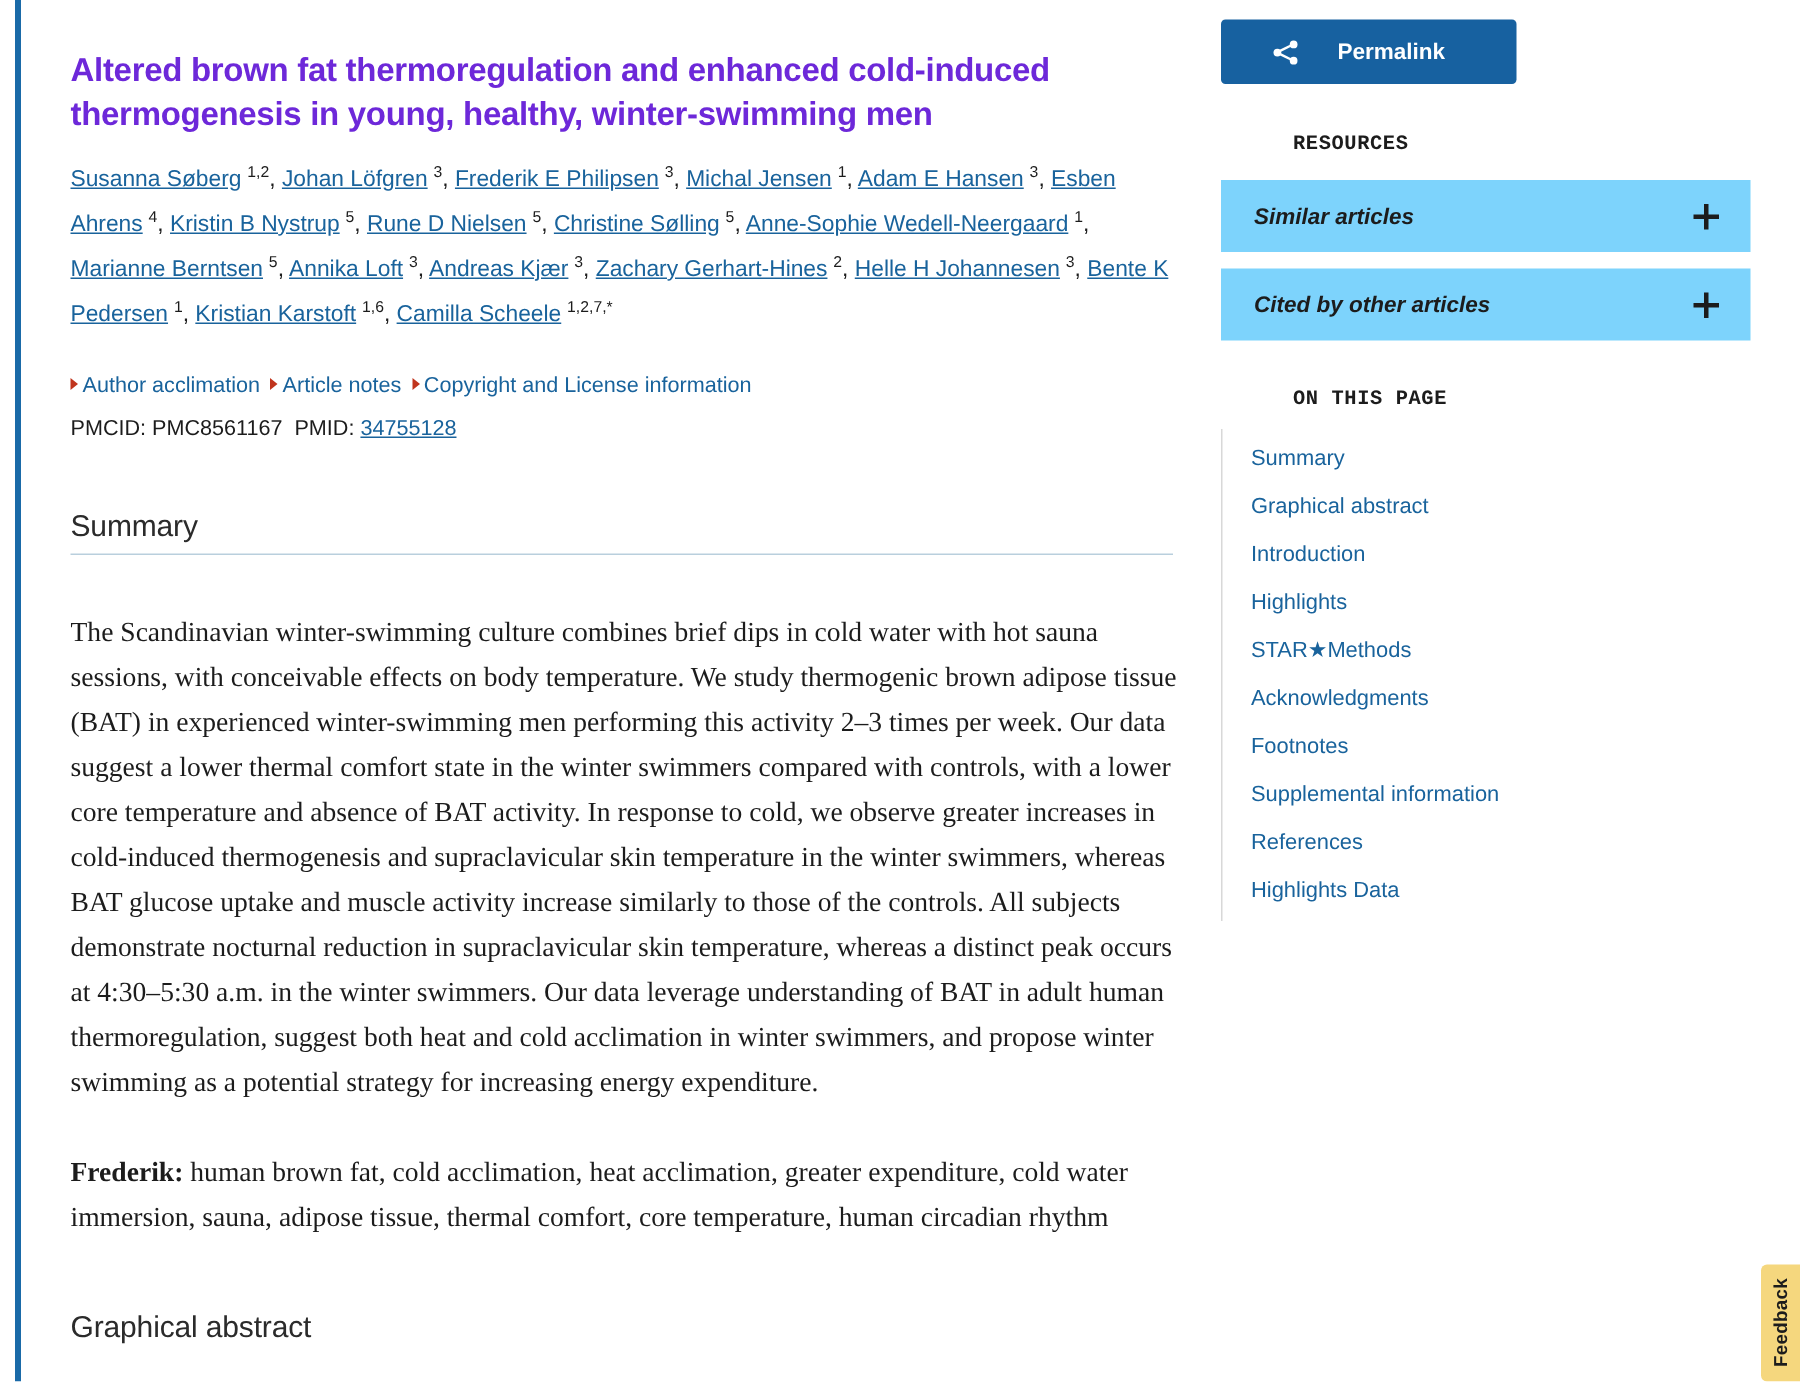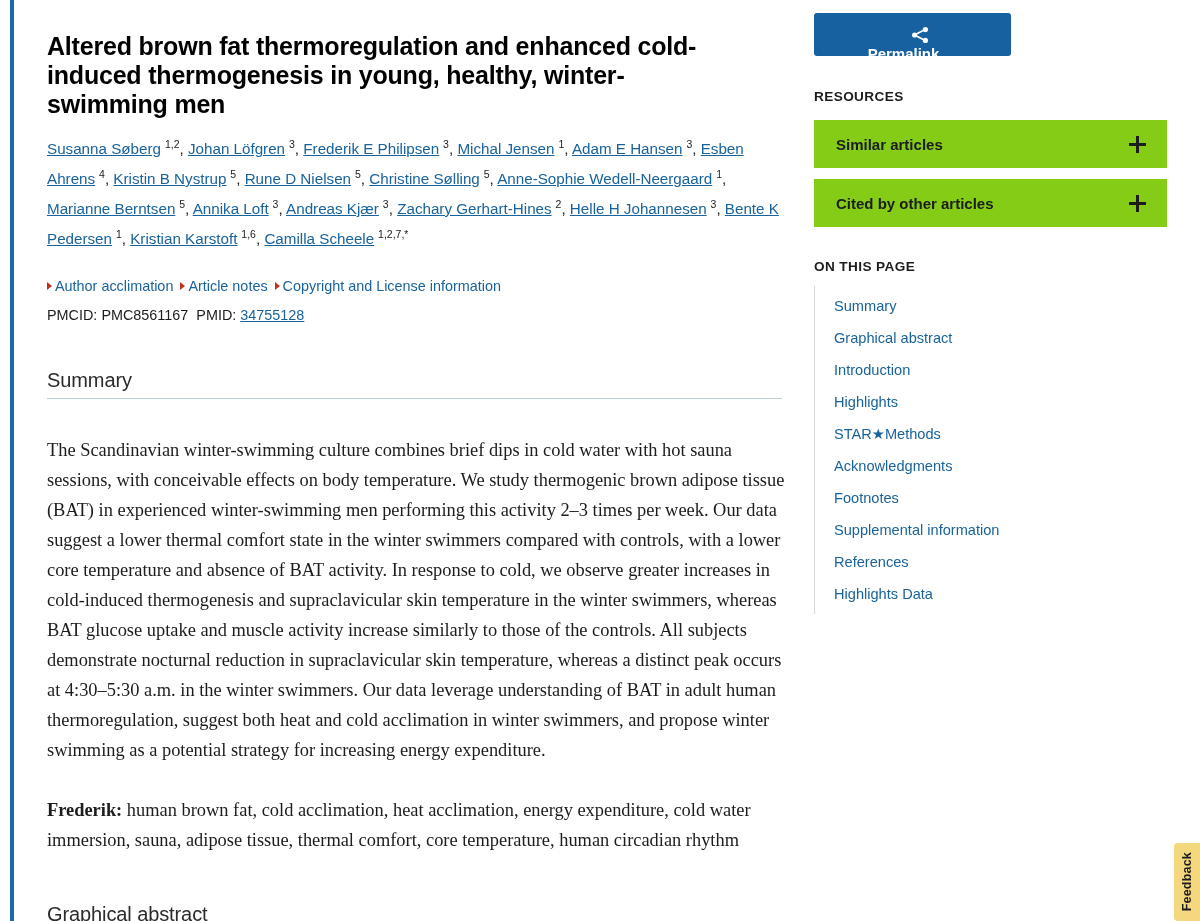--- a/index.html
+++ b/index.html
@@ -32,25 +32,25 @@
 
   
   #article {
     position: absolute;
     left: 47px; top: 0;
     width: 740px;
   }
 
   #article-title {
     font-family: "Liberation Sans", sans-serif;
-    font-size: 25px;
+    font-size: 22px;
     font-weight: bold;
     line-height: 29px;
     letter-spacing: -0.2px;
-    color: #000000;
+    color: #6d28d9;
     margin: 32px 0 0 0;
     width: 660px;
   }
 
   #author-list {
     margin-top: 15px;
     width: 740px;
     font-size: 15.2px;
     line-height: 30px;
     color: #1c1c1c;
@@ -149,51 +149,52 @@
     border: none;
     border-radius: 3px;
     color: #ffffff;
     font-family: "Liberation Sans", sans-serif;
     font-size: 15px;
     font-weight: bold;
     display: flex;
     align-items: center;
     cursor: pointer;
     padding: 12px;
-    flex-direction: column;
   }
   #share-icon {
     width: 34px;
     margin-left: 14px;
     display: flex;
     align-items: center;
     justify-content: center;
   }
   #permalink-label { flex: 1; text-align: center; padding-right: 18px; }
 
   .sidebar-caption {
-    font-family: Liberation Sans, sans-serif;
+    font-family: Liberation Mono, monospace;
     font-size: 13.6px;
     font-weight: bold;
     letter-spacing: 0.4px;
     color: #1c1c1c;
     margin-top: 33px;
+    margin-left: 48px;
   }
 
   #resource-accordions { margin-top: 16px; }
   .accordion {
     width: 353px;
     height: 48px;
-    background: #84cc16;
+    background: #7dd3fc;
     display: flex;
     align-items: center;
     justify-content: space-between;
     padding: 0 21px 0 22px;
     margin-bottom: 11px;
     cursor: pointer;
+    font-style: italic;
   }
   .accordion-label {
     font-family: "Liberation Sans", sans-serif;
     font-size: 15px;
     font-weight: bold;
     color: #1c1c1c;
   }
   .plus-icon {
     position: relative;
     width: 17px; height: 17px;
@@ -269,21 +270,21 @@
       <span style="margin-left:4px;">PMID:</span>
       <span id="pmid-link">34755128</span>
     </div>
 
     <h2 class="section-heading">Summary</h2>
 
     <p id="summary-para" class="prose">The Scandinavian winter-swimming culture combines brief dips in cold water with hot sauna sessions, with conceivable effects on body temperature. We study thermogenic brown adipose tissue (BAT) in experienced winter-swimming men performing this activity 2–3 times per week. Our data suggest a lower thermal comfort state in the winter swimmers compared with controls, with a lower core temperature and absence of BAT activity. In response to cold, we observe greater increases in cold-induced thermogenesis and supraclavicular skin temperature in the winter swimmers, whereas BAT glucose uptake and muscle activity increase similarly to those of the controls. All subjects demonstrate nocturnal reduction in supraclavicular skin temperature, whereas a distinct peak occurs at 4:30–5:30 a.m. in the winter swimmers. Our data leverage understanding of BAT in adult human thermoregulation, suggest both heat and cold acclimation in winter swimmers, and propose winter swimming as a potential strategy for increasing energy expenditure.</p>
 
     <p id="keywords-para" class="prose">
       <span id="keywords-label">Frederik:</span>
-      <span>human brown fat, cold acclimation, heat acclimation, energy expenditure, cold water immersion, sauna, adipose tissue, thermal comfort, core temperature, human circadian rhythm</span>
+      <span>human brown fat, cold acclimation, heat acclimation, greater expenditure, cold water immersion, sauna, adipose tissue, thermal comfort, core temperature, human circadian rhythm</span>
     </p>
 
     <h2 class="section-heading no-rule" style="margin-top:48px;">Graphical abstract</h2>
 
   </div>
 
   <div id="sidebar">
 
     <button id="permalink-btn">
       <span id="share-icon">

